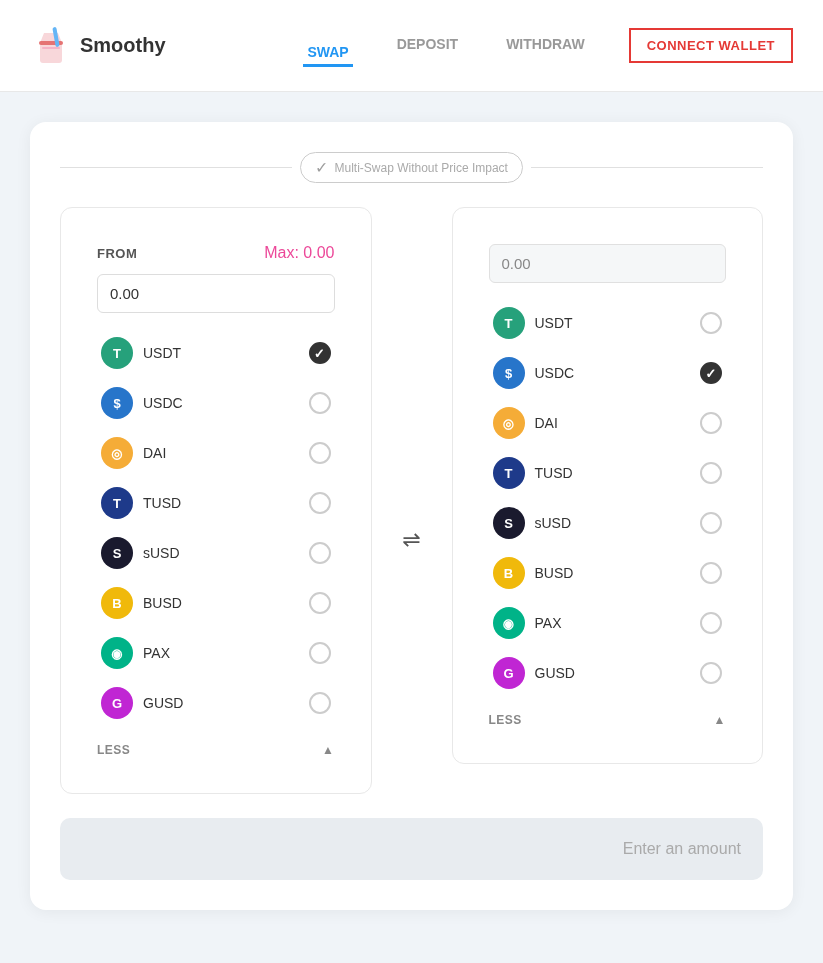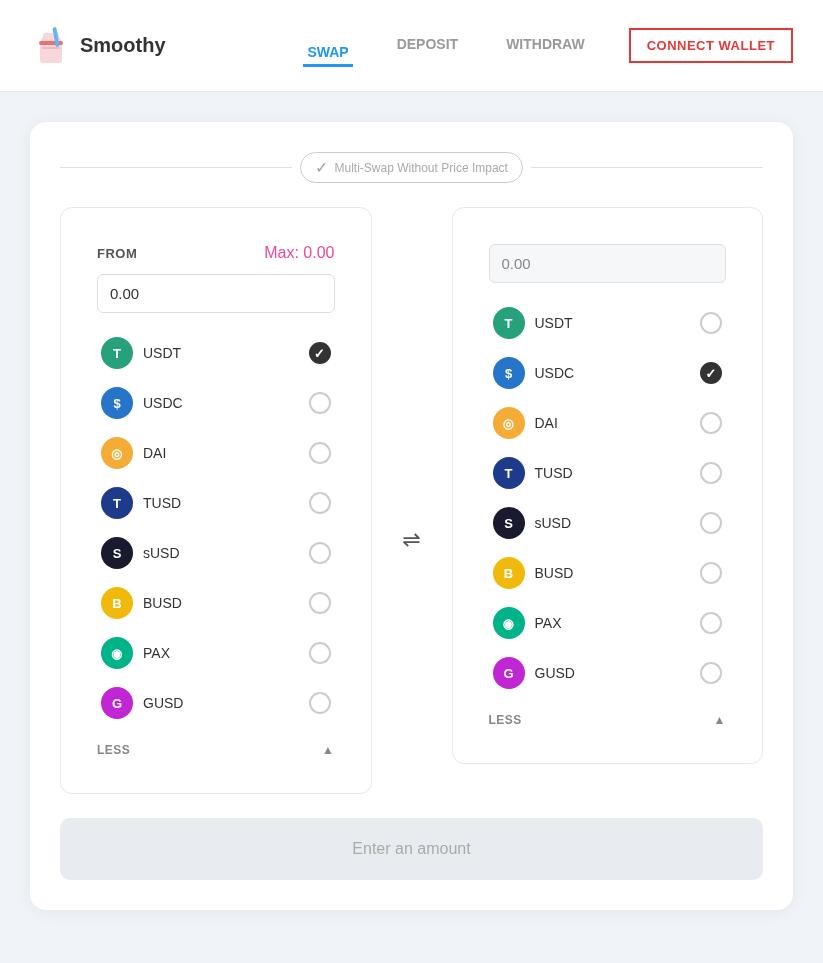--- a/index.html
+++ b/index.html
@@ -239,21 +239,21 @@
     .enter-amount-btn {
       width: 100%;
       margin-top: 24px;
       background: #e8ecf0;
       border: none;
       border-radius: 10px;
       padding: 22px;
       font-size: 16px;
       color: #aaa;
       cursor: not-allowed;
-      text-align: center;
+      text-align: right;
     }
   </style>
 </head>
 <body>
 
 <div class="header">
   <div class="logo-area">
 
     <svg class="logo-icon" viewBox="0 0 42 42" xmlns="http://www.w3.org/2000/svg">
       <rect x="10" y="18" width="22" height="20" rx="3" fill="#f8d7da"></rect>

